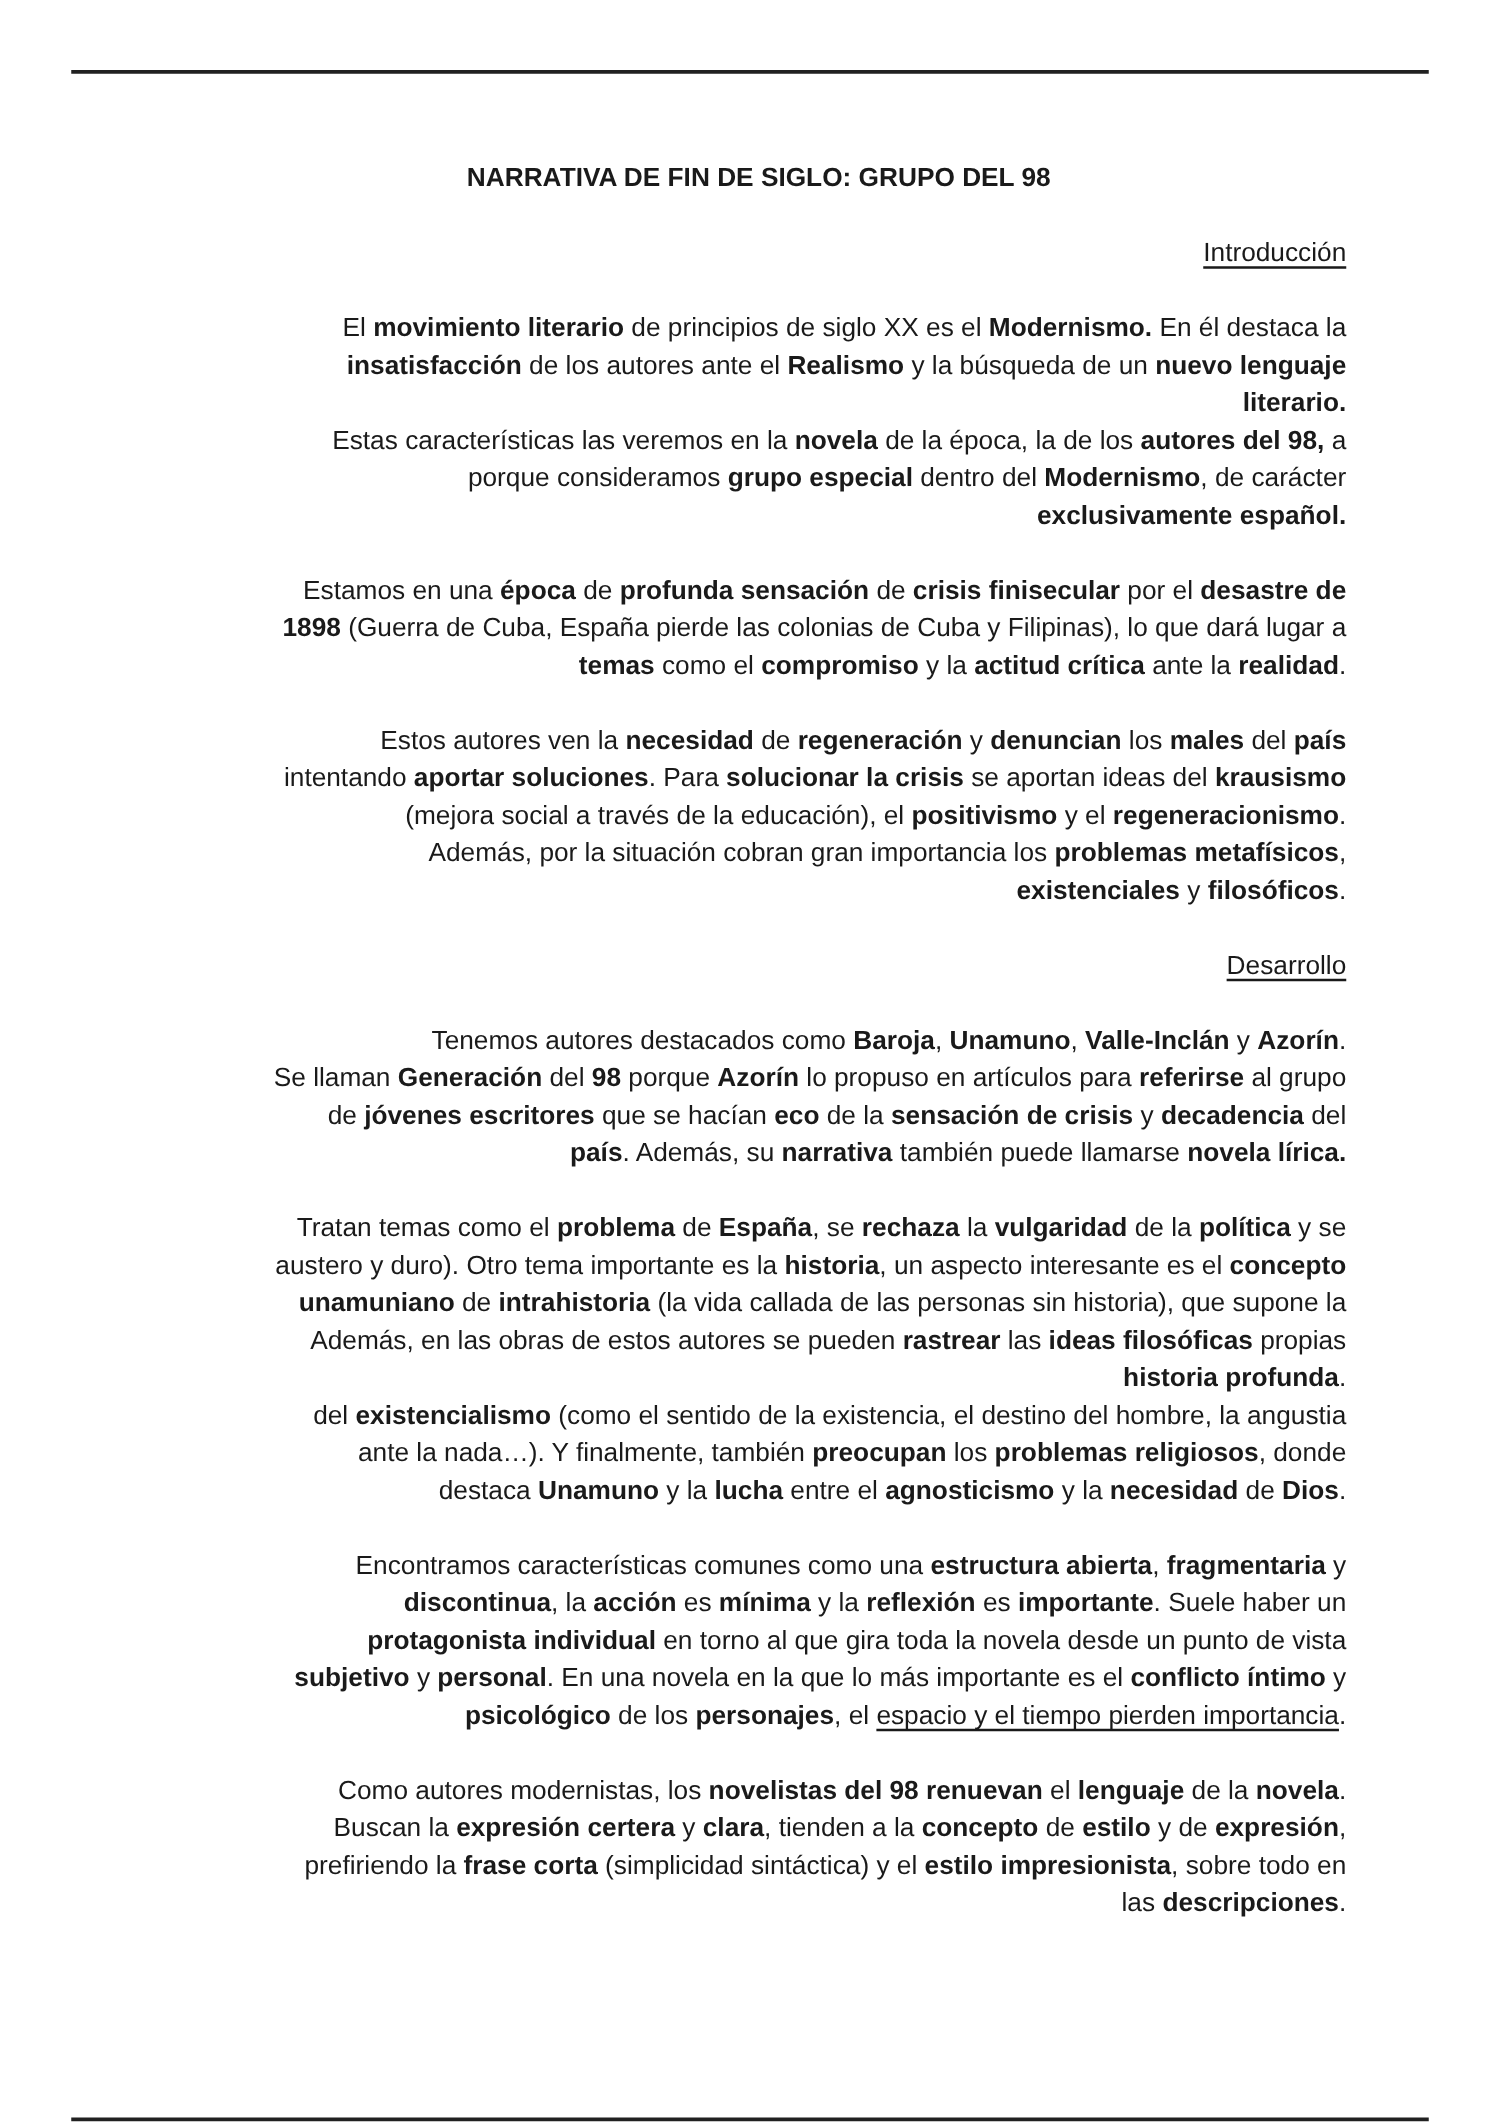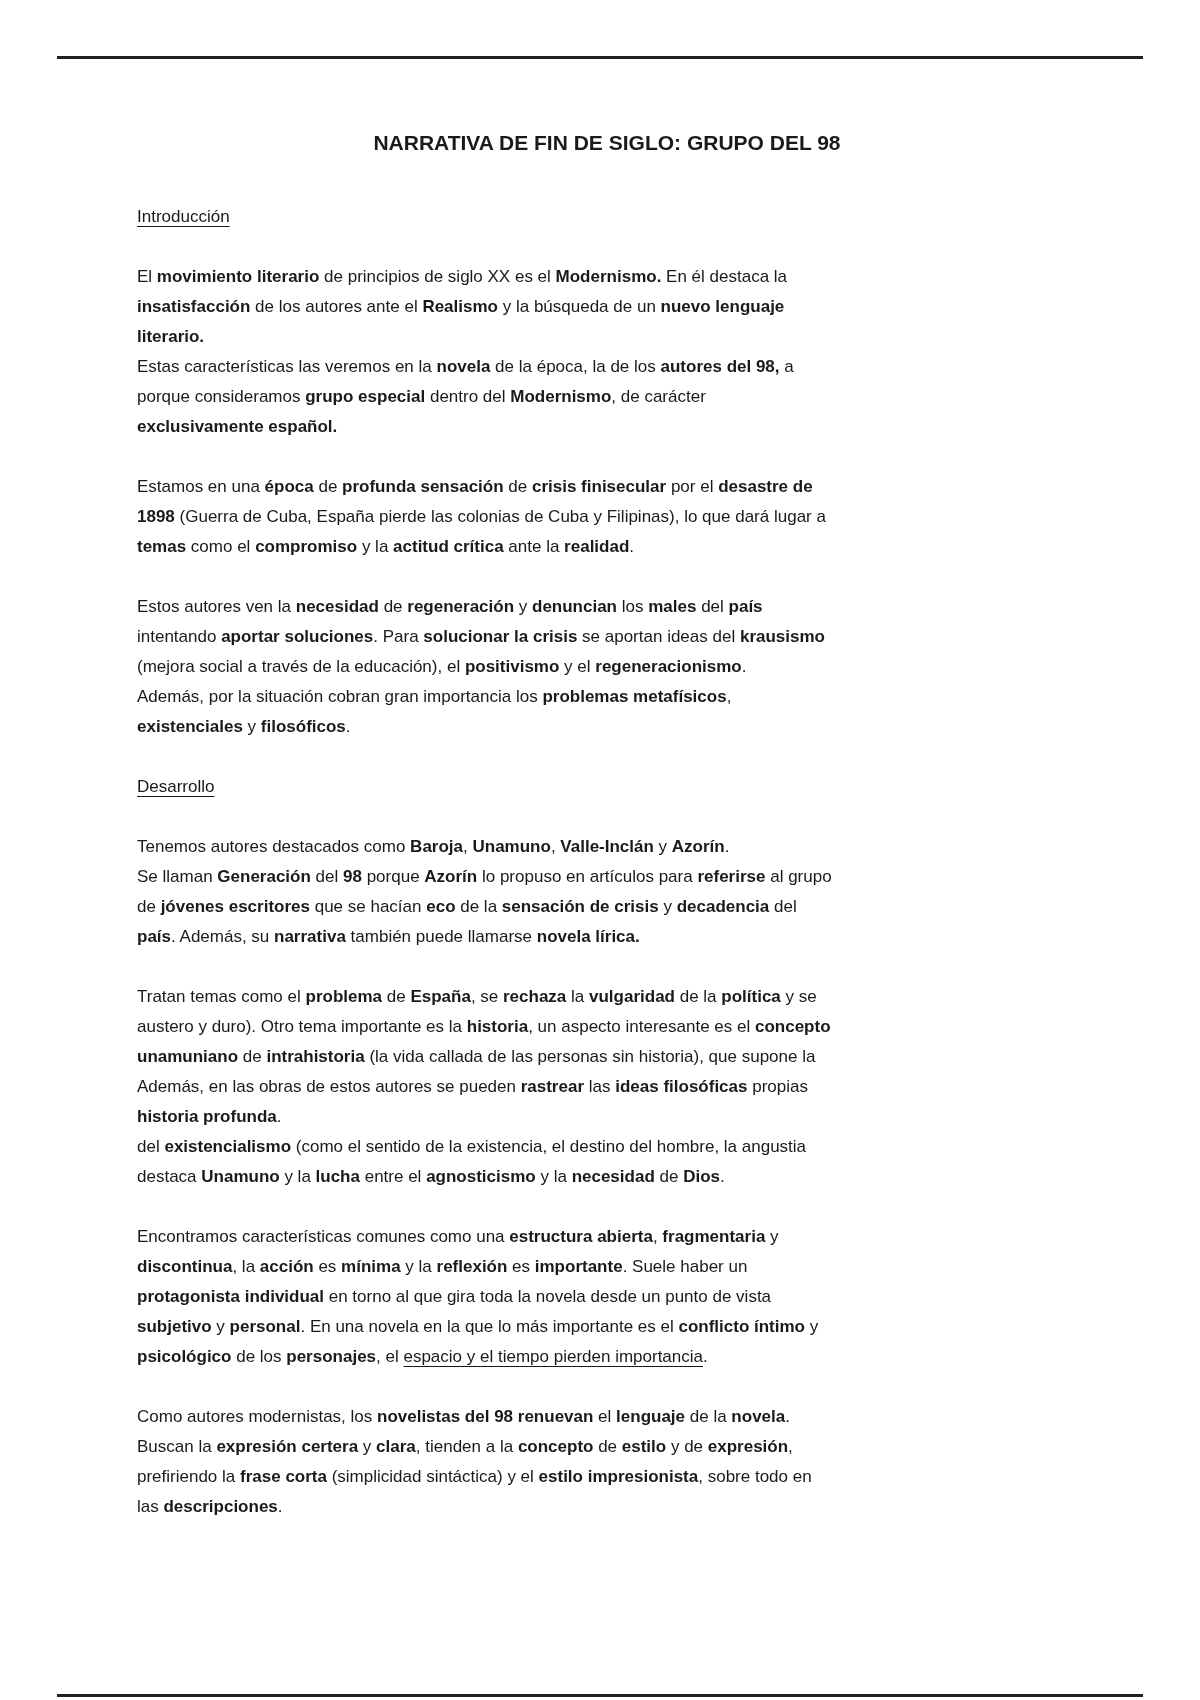--- a/index.html
+++ b/index.html
@@ -30,31 +30,32 @@
     left: 137px;
     top: 128px;
     width: 940px;
   }
   .doc-title {
     font-size: 21px;
     font-weight: bold;
     line-height: 30px;
     height: 30px;
     text-align: center;
-    margin-bottom: 44px;
+    margin-bottom: 30px;
     white-space: pre;
   }
   .block {
     margin-bottom: 30px;
   }
   .line {
-    font-size: 17px;
+    font-size: 21px;
     line-height: 30px;
     height: 30px;
     white-space: pre;
+    text-align: right;
   }
   .b { font-weight: bold; }
   .u { text-decoration: underline; text-underline-offset: 4px; }
 </style>
 </head>
 <body>
 
 <div class="page">
   <div class="rule top"></div>
   <div class="content">
@@ -92,20 +93,21 @@
           <div class="line"><span class="">de </span><span class="b">jóvenes escritores</span><span class=""> que se hacían </span><span class="b">eco</span><span class=""> de la </span><span class="b">sensación de crisis</span><span class=""> y </span><span class="b">decadencia</span><span class=""> del</span></div>
           <div class="line"><span class="b">país</span><span class="">. Además, su </span><span class="b">narrativa</span><span class=""> también puede llamarse </span><span class="b">novela lírica.</span></div>
         </div>
         <div class="block para">
           <div class="line"><span class="">Tratan temas como el </span><span class="b">problema</span><span class=""> de </span><span class="b">España</span><span class="">, se </span><span class="b">rechaza</span><span class=""> la </span><span class="b">vulgaridad</span><span class=""> de la </span><span class="b">política</span><span class=""> y se</span></div>
           <div class="line"><span class="">austero y duro). Otro tema importante es la </span><span class="b">historia</span><span class="">, un aspecto interesante es el </span><span class="b">concepto</span></div>
           <div class="line"><span class="b">unamuniano</span><span class=""> de </span><span class="b">intrahistoria</span><span class=""> (la vida callada de las personas sin historia), que supone la</span></div>
           <div class="line"><span class="">Además, en las obras de estos autores se pueden </span><span class="b">rastrear</span><span class=""> las </span><span class="b">ideas filosóficas</span><span class=""> propias</span></div>
           <div class="line"><span class="b">historia profunda</span><span class="">.</span></div>
           <div class="line"><span class="">del </span><span class="b">existencialismo</span><span class=""> (como el sentido de la existencia, el destino del hombre, la angustia</span></div>
+          <div class="line"><span class="">ante la nada…). Y finalmente, también </span><span class="b">preocupan</span><span class=""> los </span><span class="b">problemas religiosos</span><span class="">, donde</span></div>
           <div class="line"><span class="">destaca </span><span class="b">Unamuno</span><span class=""> y la </span><span class="b">lucha</span><span class=""> entre el </span><span class="b">agnosticismo</span><span class=""> y la </span><span class="b">necesidad</span><span class=""> de </span><span class="b">Dios</span><span class="">.</span></div>
         </div>
         <div class="block para">
           <div class="line"><span class="">Encontramos características comunes como una </span><span class="b">estructura abierta</span><span class="">, </span><span class="b">fragmentaria</span><span class=""> y</span></div>
           <div class="line"><span class="b">discontinua</span><span class="">, la </span><span class="b">acción</span><span class=""> es </span><span class="b">mínima</span><span class=""> y la </span><span class="b">reflexión</span><span class=""> es </span><span class="b">importante</span><span class="">. Suele haber un</span></div>
           <div class="line"><span class="b">protagonista individual</span><span class=""> en torno al que gira toda la novela desde un punto de vista</span></div>
           <div class="line"><span class="b">subjetivo</span><span class=""> y </span><span class="b">personal</span><span class="">. En una novela en la que lo más importante es el </span><span class="b">conflicto íntimo</span><span class=""> y</span></div>
           <div class="line"><span class="b">psicológico</span><span class=""> de los </span><span class="b">personajes</span><span class="">, el </span><span class="u">espacio y el tiempo pierden importancia</span><span class="">.</span></div>
         </div>
         <div class="block para">

